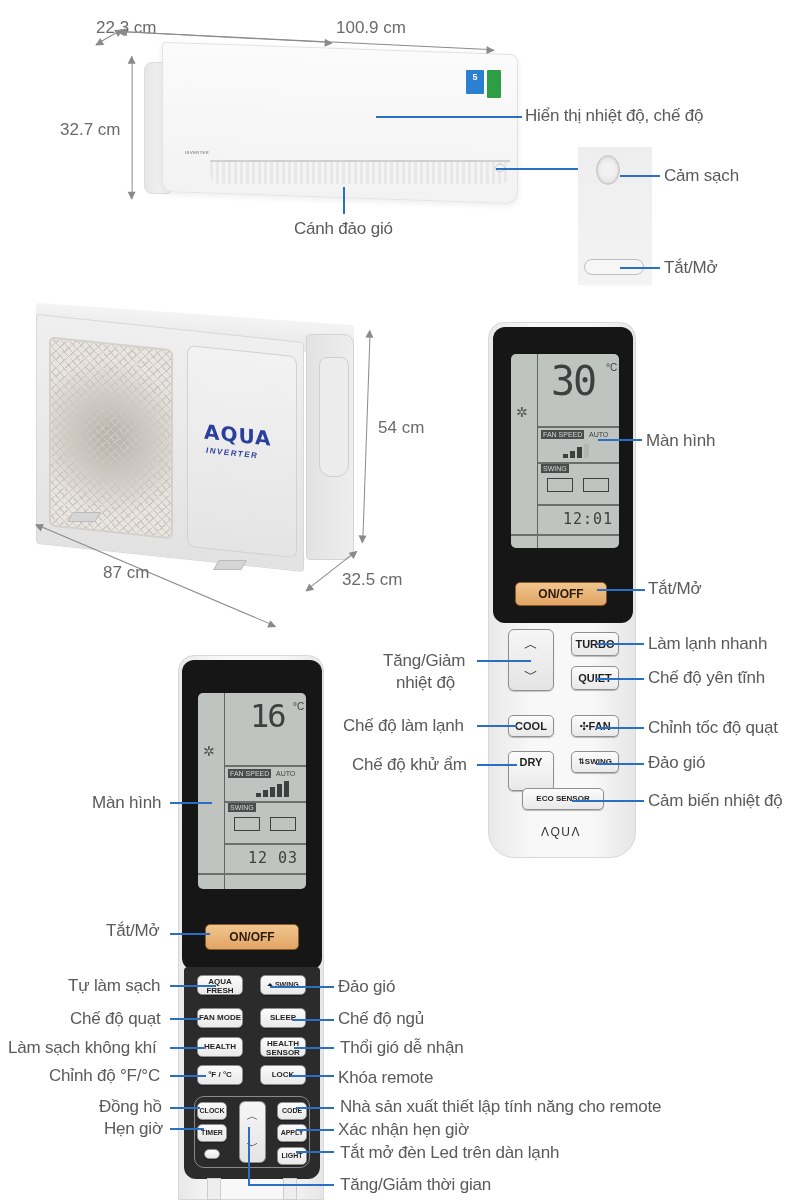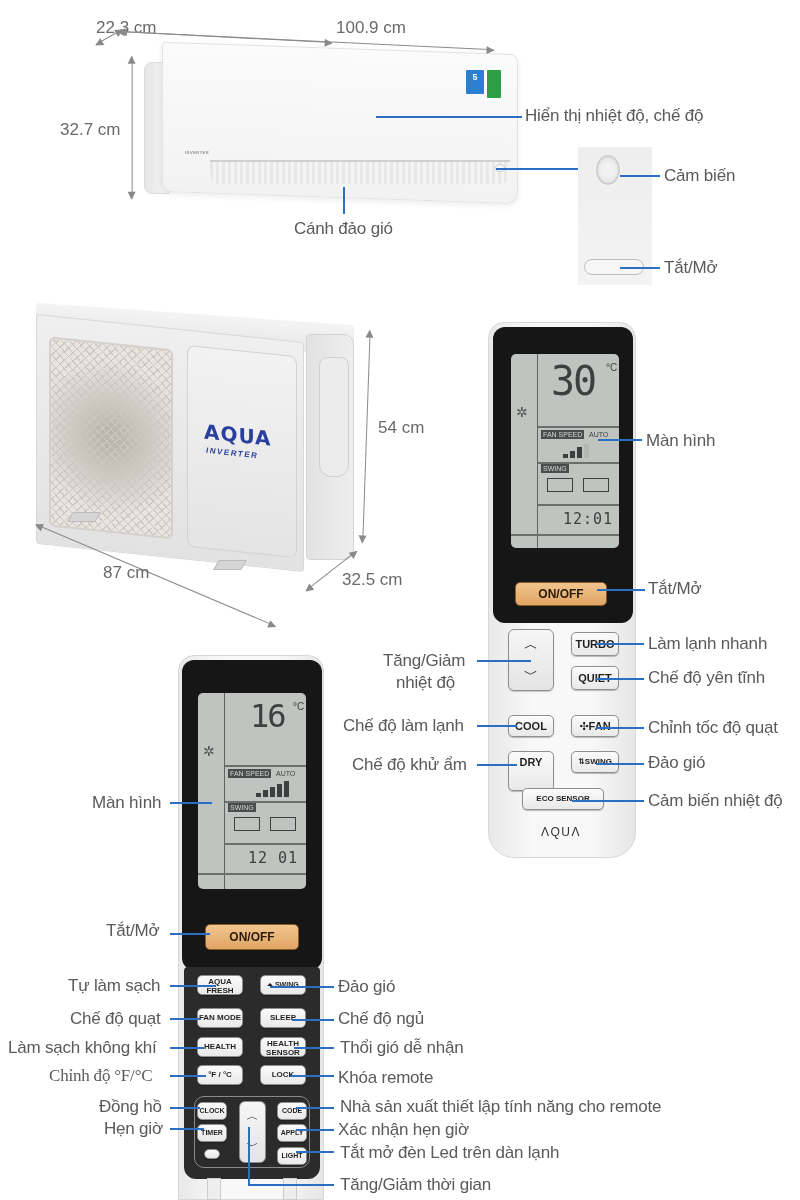--- a/index.html
+++ b/index.html
@@ -101,21 +101,21 @@
 <div class="label" style="left:525px;top:106px;">Hiển thị nhiệt độ, chế độ</div>
 <div class="lead v" style="left:343px;top:187px;height:27px;"></div>
 <div class="label" style="left:294px;top:219px;">Cánh đảo gió</div>
 <div class="lead h" style="left:496px;top:168px;width:82px;"></div>
 
 <div class="abs sensor-panel">
   <div class="sensor-eye"></div>
   <div class="sensor-btn"></div>
 </div>
 <div class="lead h" style="left:620px;top:175px;width:40px;"></div>
-<div class="label" style="left:664px;top:166px;">Cảm biến</div>
+<div class="label" style="left:664px;top:166px;">Cảm sạch</div>
 <div class="lead h" style="left:620px;top:267px;width:40px;"></div>
 <div class="label" style="left:664px;top:258px;">Tắt/Mở</div>
 
 <div class="abs outdoor">
   <div class="top"></div>
   <div class="front">
     <div class="grille"></div>
     <div class="panel">
       <div class="logo">AQUA</div>
       <div class="logo-sub">INVERTER</div>
@@ -217,21 +217,21 @@
           <span style="height:7px"></span>
           <span style="height:10px"></span>
           <span style="height:13px"></span>
           <span style="height:16px"></span>
       </div>
       <div class="sep" style="top:108px;"></div>
       <div class="tag" style="left:30px;top:110px;">SWING</div>
       <div class="unit-ico" style="left:36px;top:124px;"></div>
       <div class="unit-ico" style="left:72px;top:124px;"></div>
       <div class="sep" style="top:150px;"></div>
-      <div class="clock" style="left:50px;top:156px;">12 01</div>
+      <div class="clock" style="left:50px;top:156px;">12 03</div>
       <div class="sep" style="top:180px;left:0;"></div>
     </div>
     <div class="onoff" style="left:23px;top:264px;width:94px;height:26px;line-height:24px;">ON/OFF</div>
   </div>
   <div class="lower">
     <div class="rbtn" style="left:13px;top:8px;width:46px;height:20px;line-height:9px;padding-top:1px;">
         <div>AQUA</div>
         <div>FRESH</div>
       </div>
     <div class="rbtn" style="left:76px;top:8px;width:46px;height:20px;line-height:18px;font-size:7px;"><span>⏶ </span><span>SWING</span></div>
@@ -264,21 +264,21 @@
 <div class="lead h" style="left:170px;top:802px;width:42px;"></div>
 <div class="label" style="left:106px;top:921px;">Tắt/Mở</div>
 <div class="lead h" style="left:170px;top:933px;width:40px;"></div>
 
 <div class="label" style="left:68px;top:976px;">Tự làm sạch</div>
 <div class="lead h" style="left:170px;top:985px;width:46px;"></div>
 <div class="label" style="left:70px;top:1009px;">Chế độ quạt</div>
 <div class="lead h" style="left:170px;top:1018px;width:30px;"></div>
 <div class="label" style="left:8px;top:1038px;">Làm sạch không khí</div>
 <div class="lead h" style="left:170px;top:1047px;width:34px;"></div>
-<div class="label" style="left:49px;top:1066px;font-family:Liberation Serif, serif;">Chỉnh độ °F/°C</div>
+<div class="label" style="left:49px;top:1066px;">Chỉnh độ °F/°C</div>
 <div class="lead h" style="left:170px;top:1075px;width:36px;"></div>
 <div class="label" style="left:99px;top:1097px;">Đồng hồ</div>
 <div class="lead h" style="left:170px;top:1107px;width:30px;"></div>
 <div class="label" style="left:104px;top:1119px;">Hẹn giờ</div>
 <div class="lead h" style="left:170px;top:1128px;width:34px;"></div>
 
 <div class="lead h" style="left:270px;top:986px;width:64px;"></div>
 <div class="label" style="left:338px;top:977px;">Đảo gió</div>
 <div class="lead h" style="left:292px;top:1019px;width:42px;"></div>
 <div class="label" style="left:338px;top:1009px;">Chế độ ngủ</div>

